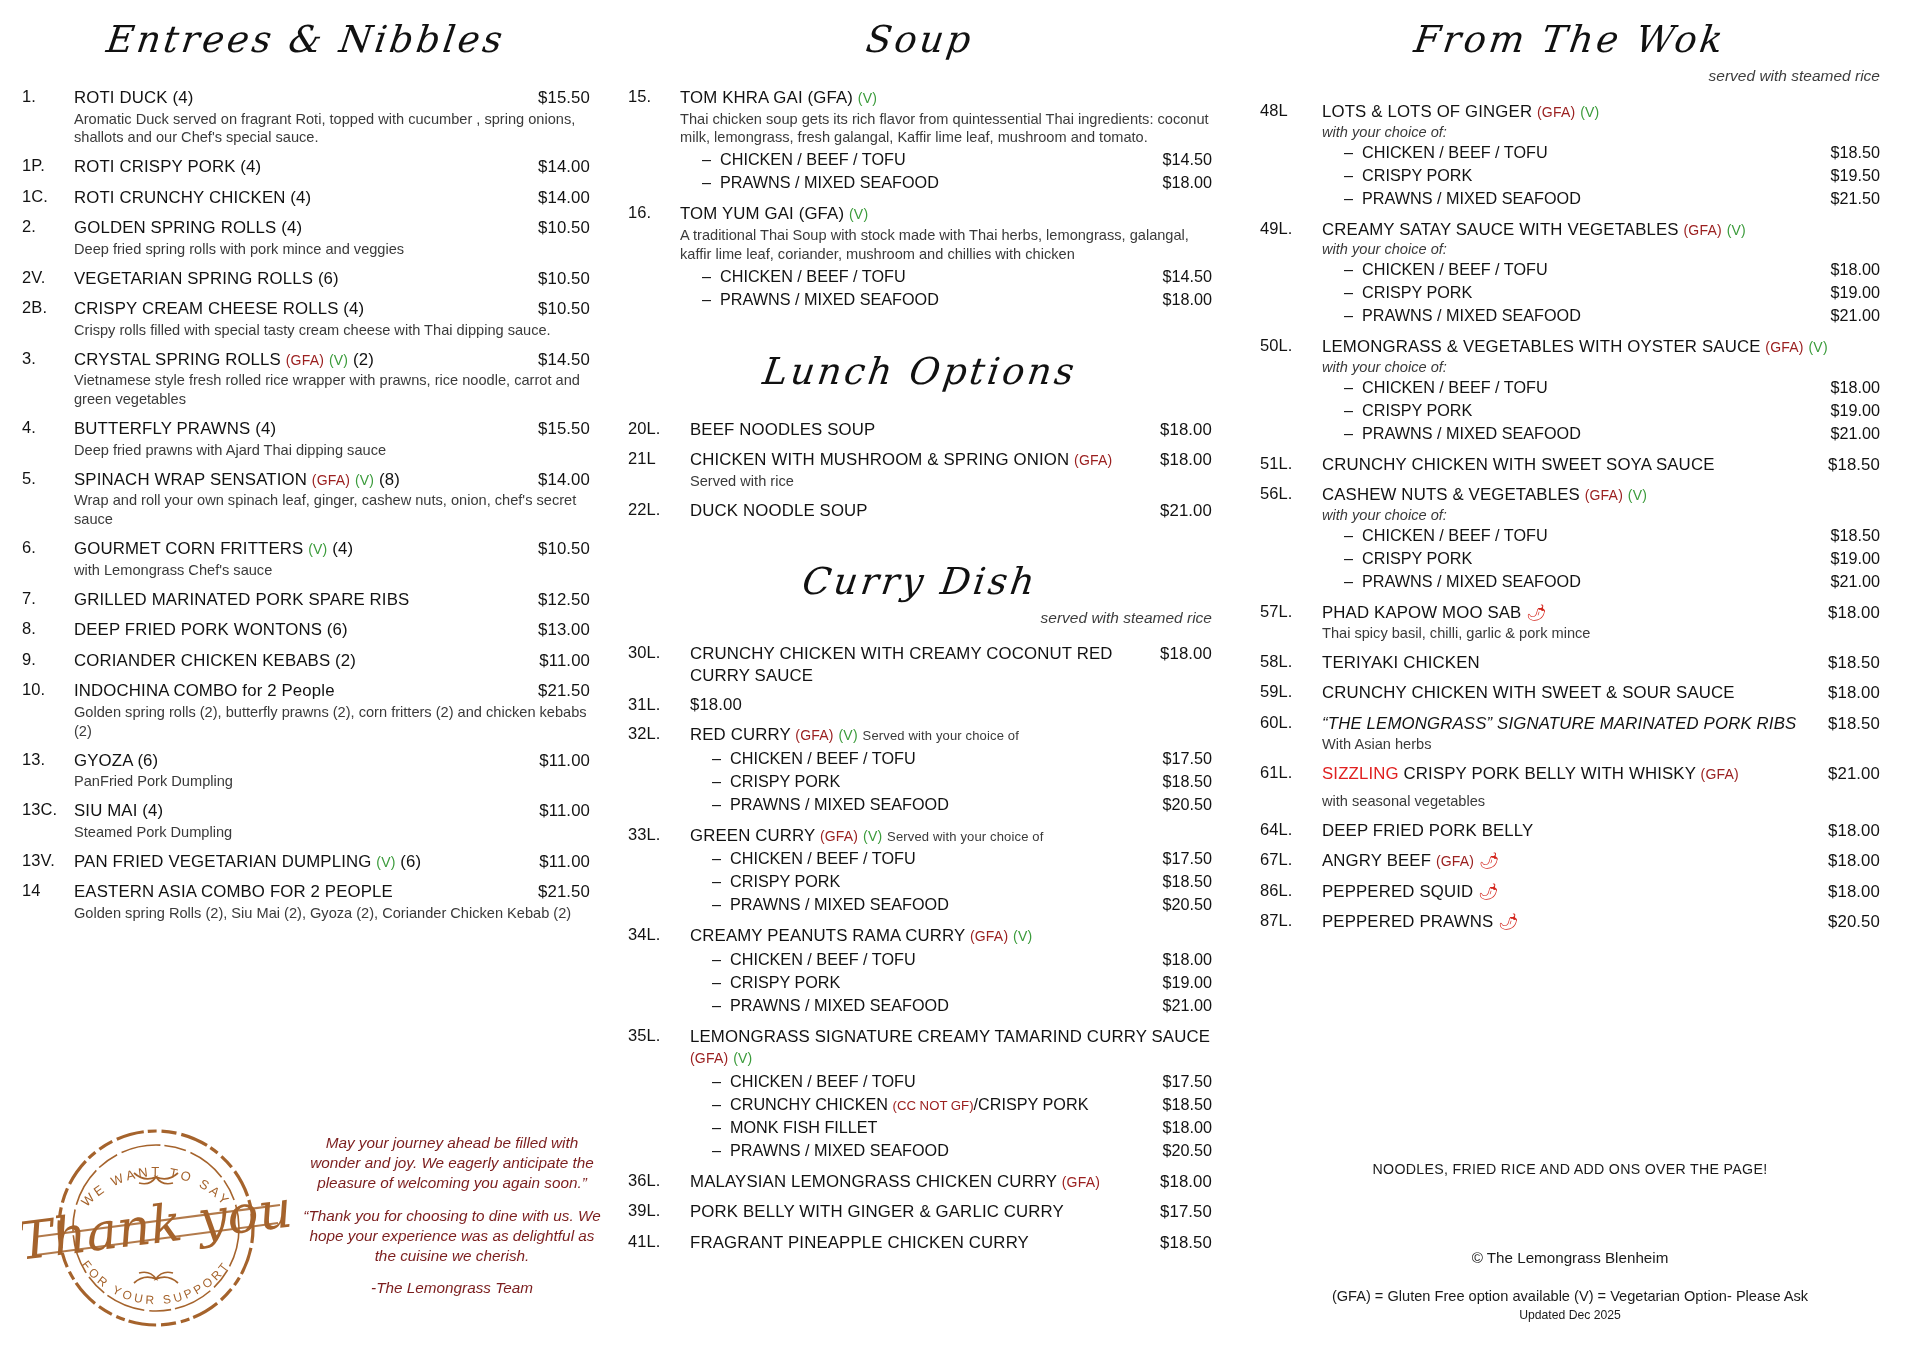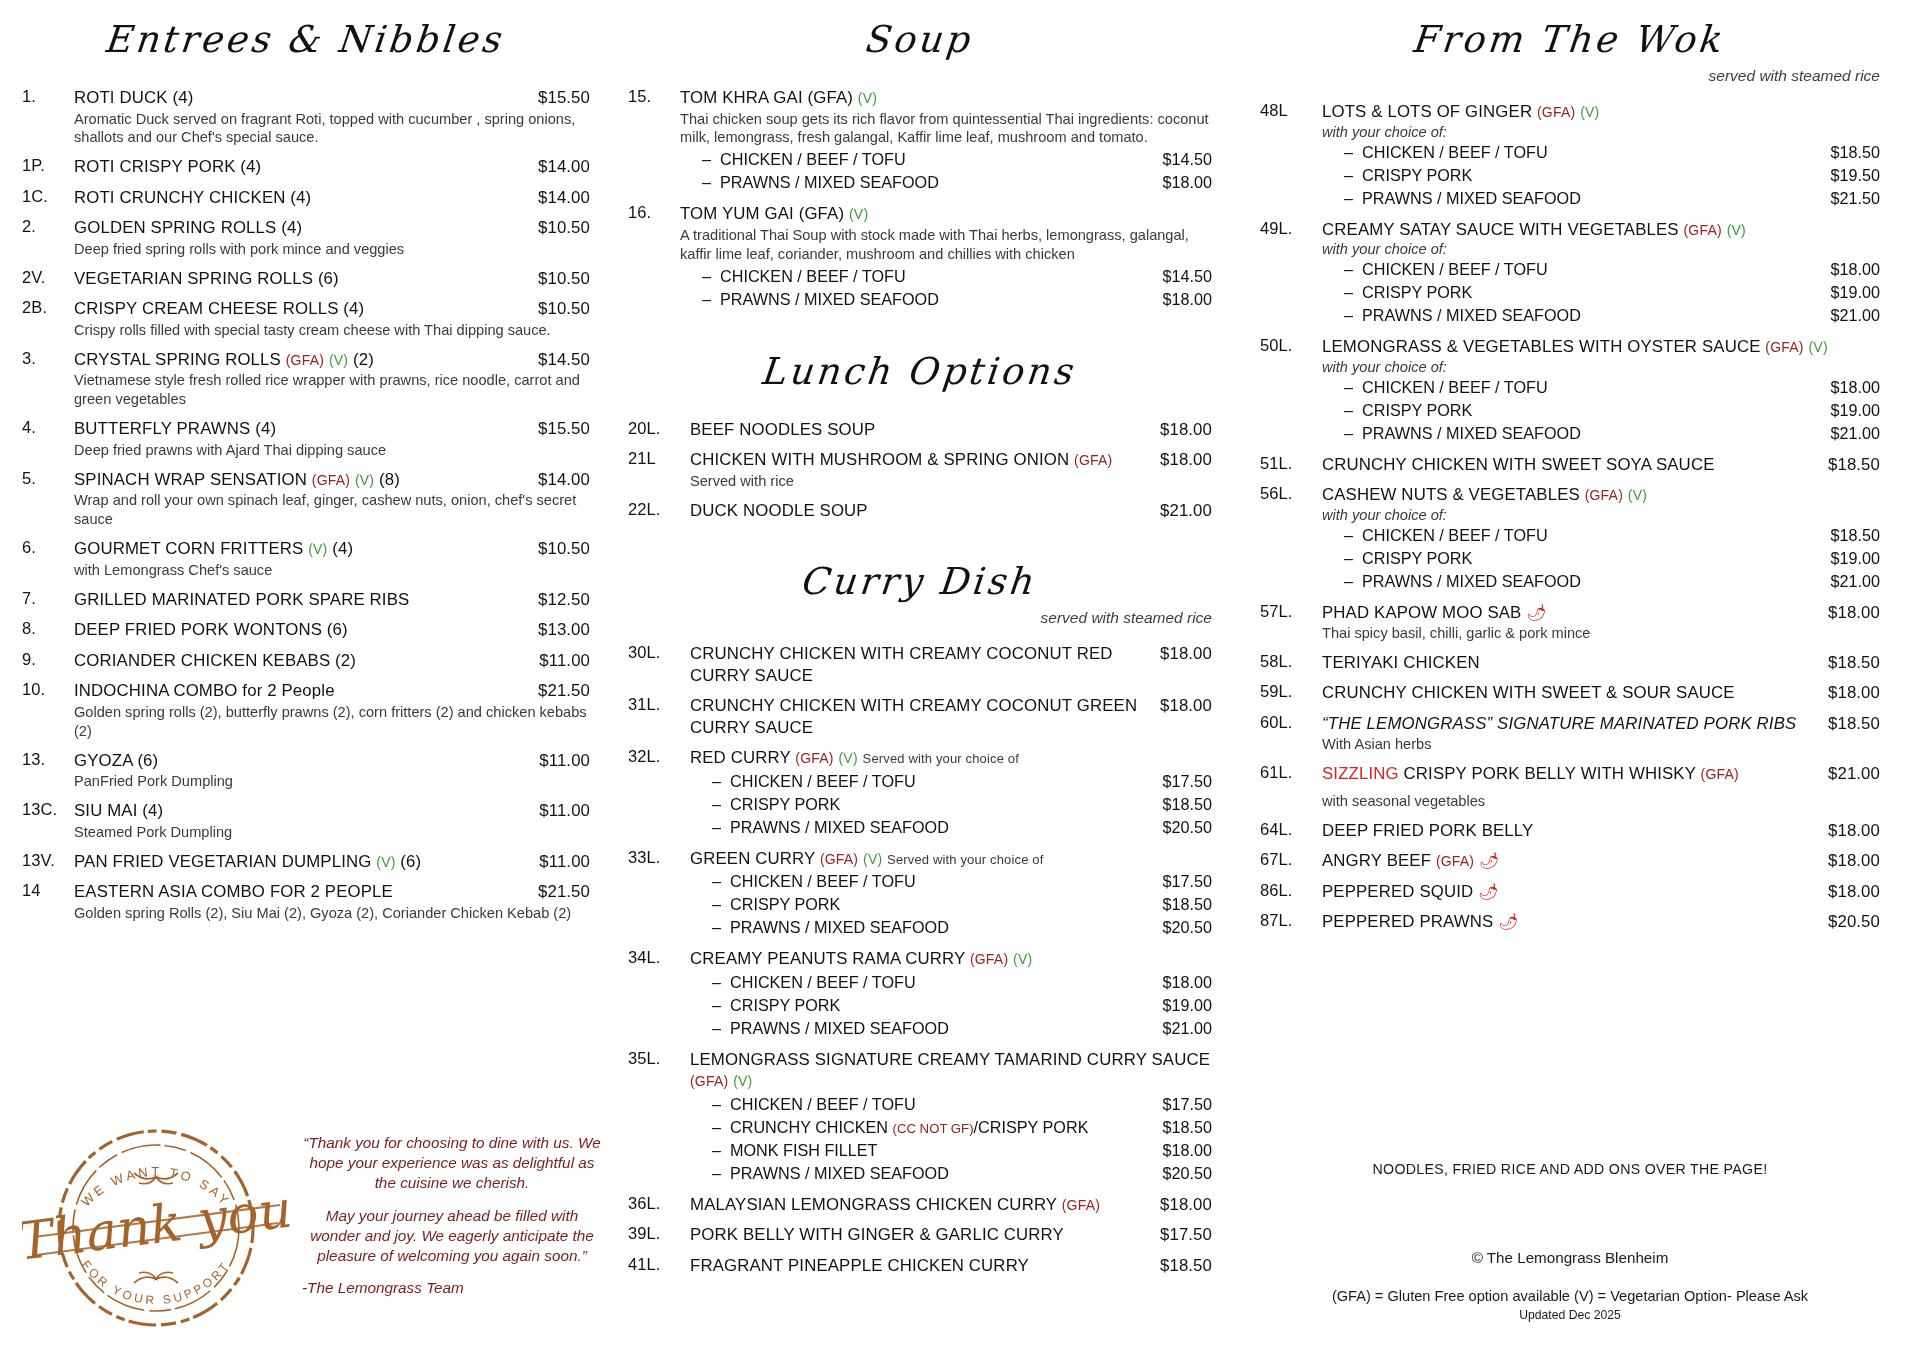--- a/index.html
+++ b/index.html
@@ -103,21 +103,21 @@
   .ty-text {
     flex:1 1 auto;
     font-style:italic;
     font-size:15.3px;
     line-height:1.32;
     color:#7b1d1d;
     text-align:center;
     padding-top:12px;
   }
   .ty-text p { margin:0 0 12px 0; }
-  .ty-sign { text-align:left; margin-top:12px; }
+  .ty-sign { text-align:center; margin-top:12px; }
 
   
   .rfooter {
     position:absolute; left:30px; right:40px; bottom:36px;
     text-align:center;
   }
   .rfooter .over { font-size:14.2px; letter-spacing:0.3px; color:#1a1a1a; margin-bottom:72px; }
   .rfooter .copy { font-size:15.2px; color:#1a1a1a; margin-bottom:22px; }
   .rfooter .legend { font-size:14.6px; color:#1a1a1a; margin-bottom:4px; }
   .rfooter .updated { font-size:12.2px; color:#1a1a1a; }
@@ -327,22 +327,22 @@
             <path d="M112 162 q10 -9 22 -4 q-6 -9 -17 -6"></path>
             <path d="M156 162 q-10 -9 -22 -4 q6 -9 17 -6"></path>
           </g>
 
           <path d="M12 116 L258 84" stroke="#a5632c" stroke-width="2" fill="none" opacity="0.85"></path>
           <path d="M14 134 L256 102" stroke="#a5632c" stroke-width="2" fill="none" opacity="0.85"></path>
           <text x="134" y="122" text-anchor="middle" font-family="DejaVu Serif, serif" font-style="italic" font-size="52" fill="#a5632c" transform="rotate(-7 134 112)">Thank you</text>
         </svg>
       </div>
       <div class="ty-text">
+        <p>May your journey ahead be filled with wonder and joy. We eagerly anticipate the pleasure of welcoming you again soon.”</p>
         <p>“Thank you for choosing to dine with us. We hope your experience was as delightful as the cuisine we cherish.</p>
-        <p>May your journey ahead be filled with wonder and joy. We eagerly anticipate the pleasure of welcoming you again soon.”</p>
         <div class="ty-sign">-The Lemongrass Team</div>
       </div>
     </div>
   </div>
 
   <div class="col col-mid">
     <div class="script-head">Soup</div>
     <div id="soup-list">
         <div class="item">
           <div class="num">15.</div>
@@ -431,21 +431,20 @@
             <div class="titleline">
               <span class="name">CRUNCHY CHICKEN WITH CREAMY COCONUT RED CURRY SAUCE</span>
               <span class="price">$18.00</span>
             </div>
           </div>
         </div>
         <div class="item">
           <div class="num wide">31L.</div>
           <div class="body">
             <div class="titleline">
-              <span class="name">CRUNCHY CHICKEN WITH CREAMY COCONUT GREEN CURRY SAUCE</span>
               <span class="price">$18.00</span>
             </div>
           </div>
         </div>
         <div class="item">
           <div class="num wide">32L.</div>
           <div class="body">
             <div class="titleline">
               <span class="name">RED CURRY <span class="gfa">(GFA)</span> <span class="v">(V)</span> <span class="desc inline">Served with your choice of</span></span>
             </div>

